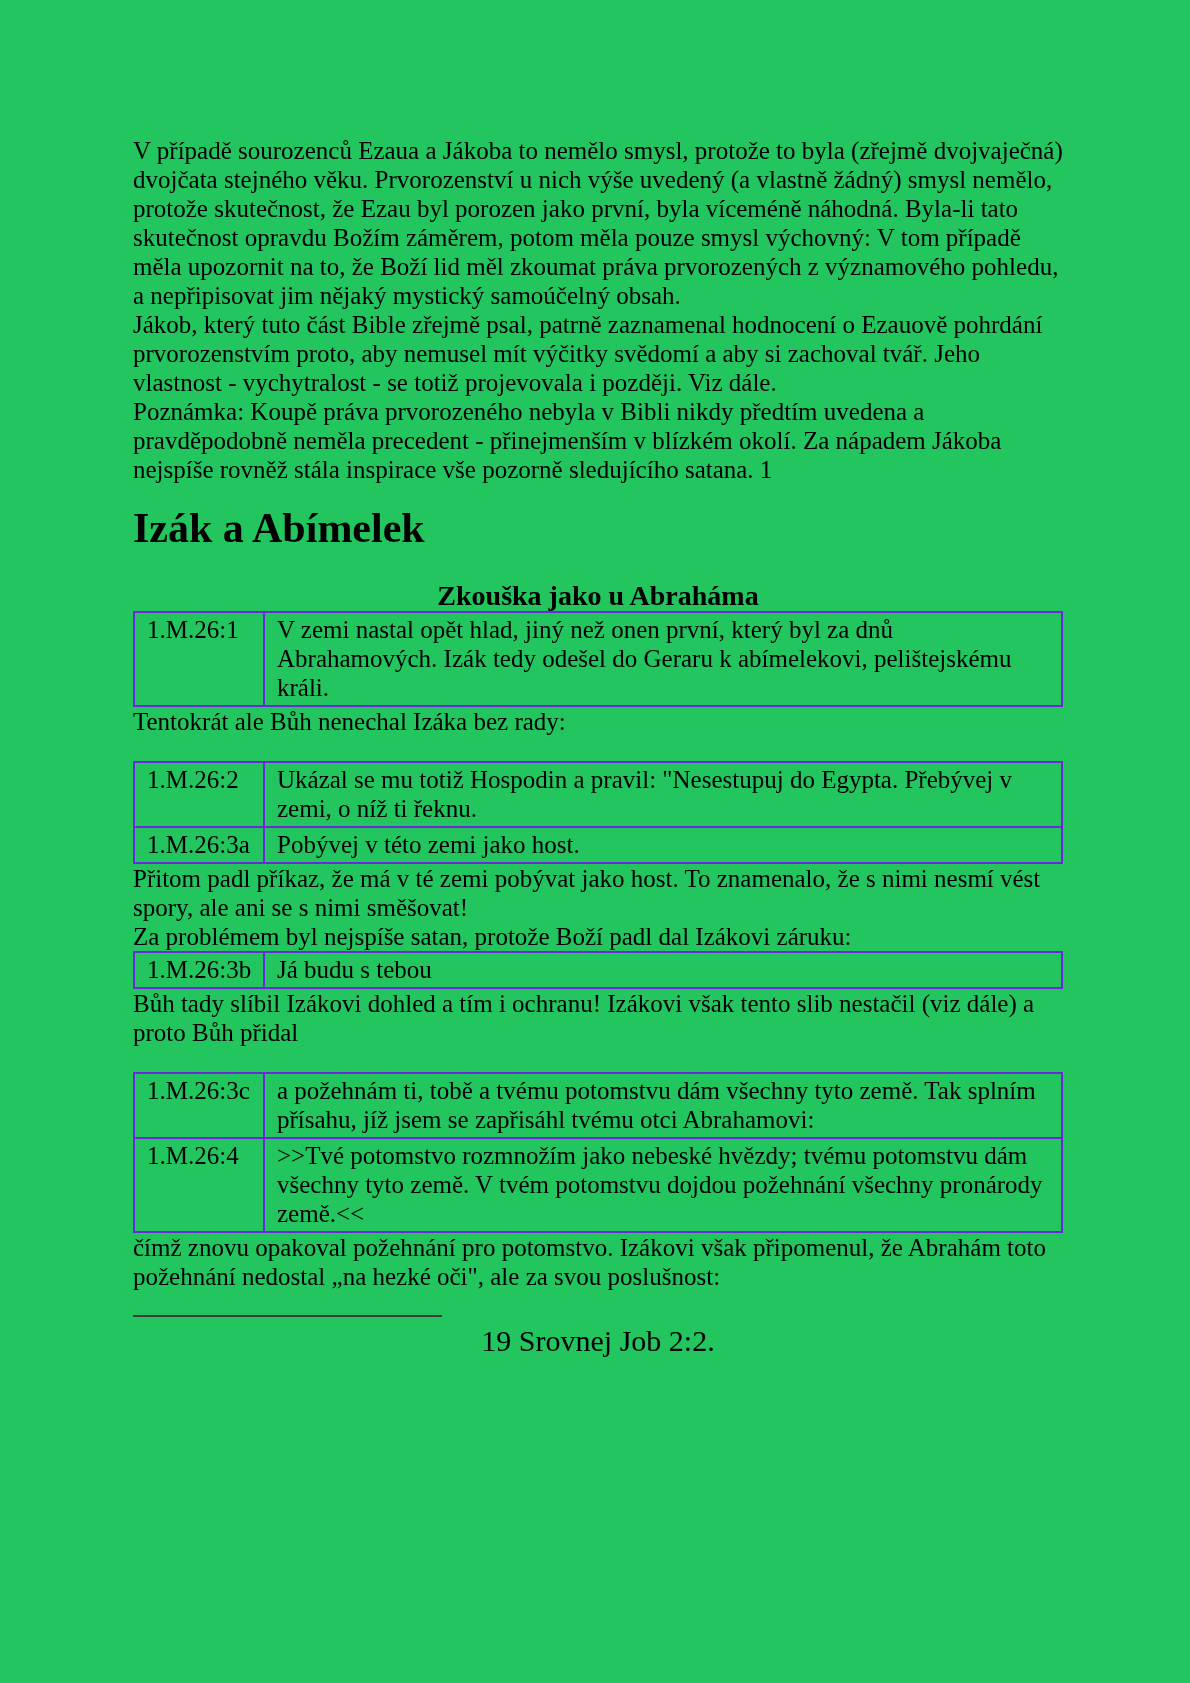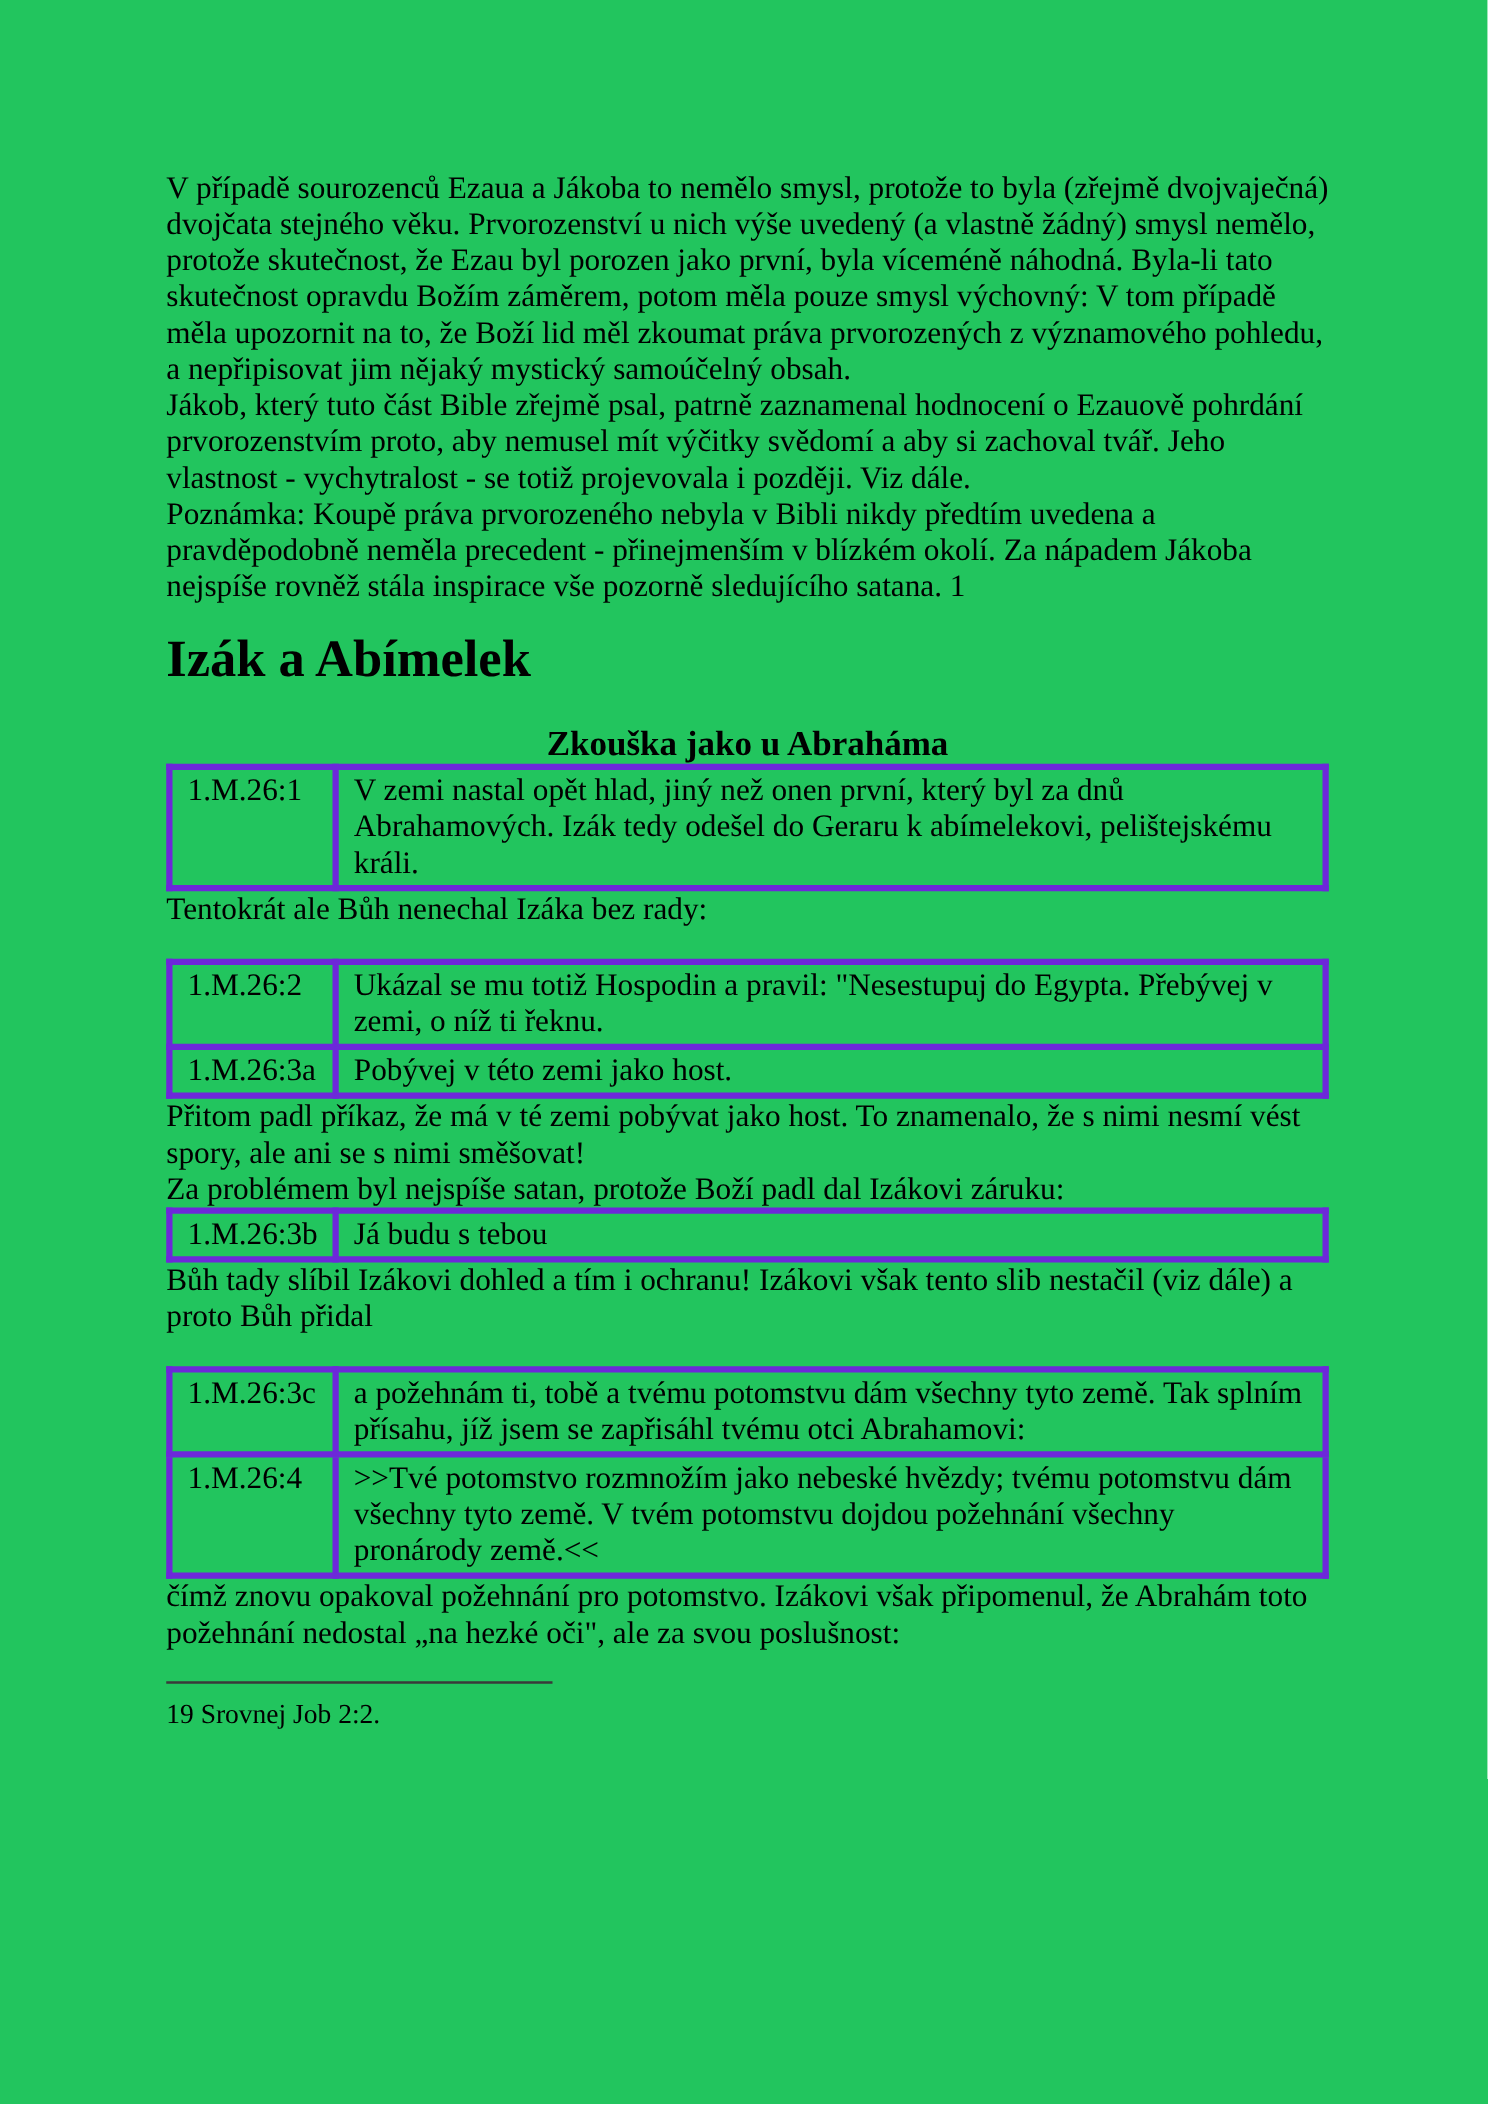--- a/index.html
+++ b/index.html
@@ -39,42 +39,43 @@
     margin: 30px 0 0 0;
     text-align: center;
   }
   table.verse-table {
     border-collapse: collapse;
     width: 100%;
     table-layout: fixed;
     border: 2px solid #4d4d4d;
   }
   table.verse-table td {
-    border: 5px solid #6d28d9;
+    border: 2px solid #6d28d9;
     vertical-align: top;
     padding: 2px 11px 3px 12px;
     font-size: 25px;
     line-height: 29px;
   }
   td.verse-ref-cell {
     width: 105px;
     white-space: nowrap;
   }
   .footnote-block {
     margin-top: 24px;
   }
   .footnote-rule {
     width: 309px;
     height: 0;
     border-top: 2px solid #3a3a3a;
   }
   p.footnote-text {
     margin: 11px 0 0 0;
-    font-size: 22px;
+    font-size: 30px;
     line-height: 25px;
+    text-align: center;
   }
 </style>
 </head>
 <body>
 
 <div class="page">
 
   <p class="body">V případě sourozenců Ezaua a Jákoba to nemělo smysl, protože to byla (zřejmě dvojvaječná) dvojčata stejného věku. Prvorozenství u nich výše uvedený (a vlastně žádný) smysl nemělo, protože skutečnost, že Ezau byl porozen jako první, byla víceméně náhodná. Byla-li tato skutečnost opravdu Božím záměrem, potom měla pouze smysl výchovný: V tom případě měla upozornit na to, že Boží lid měl zkoumat práva prvorozených z významového pohledu, a nepřipisovat jim nějaký mystický samoúčelný obsah.</p>
   <p class="body">Jákob, který tuto část Bible zřejmě psal, patrně zaznamenal hodnocení o Ezauově pohrdání prvorozenstvím proto, aby nemusel mít výčitky svědomí a aby si zachoval tvář. Jeho vlastnost - vychytralost - se totiž projevovala i později. Viz dále.</p>
 

